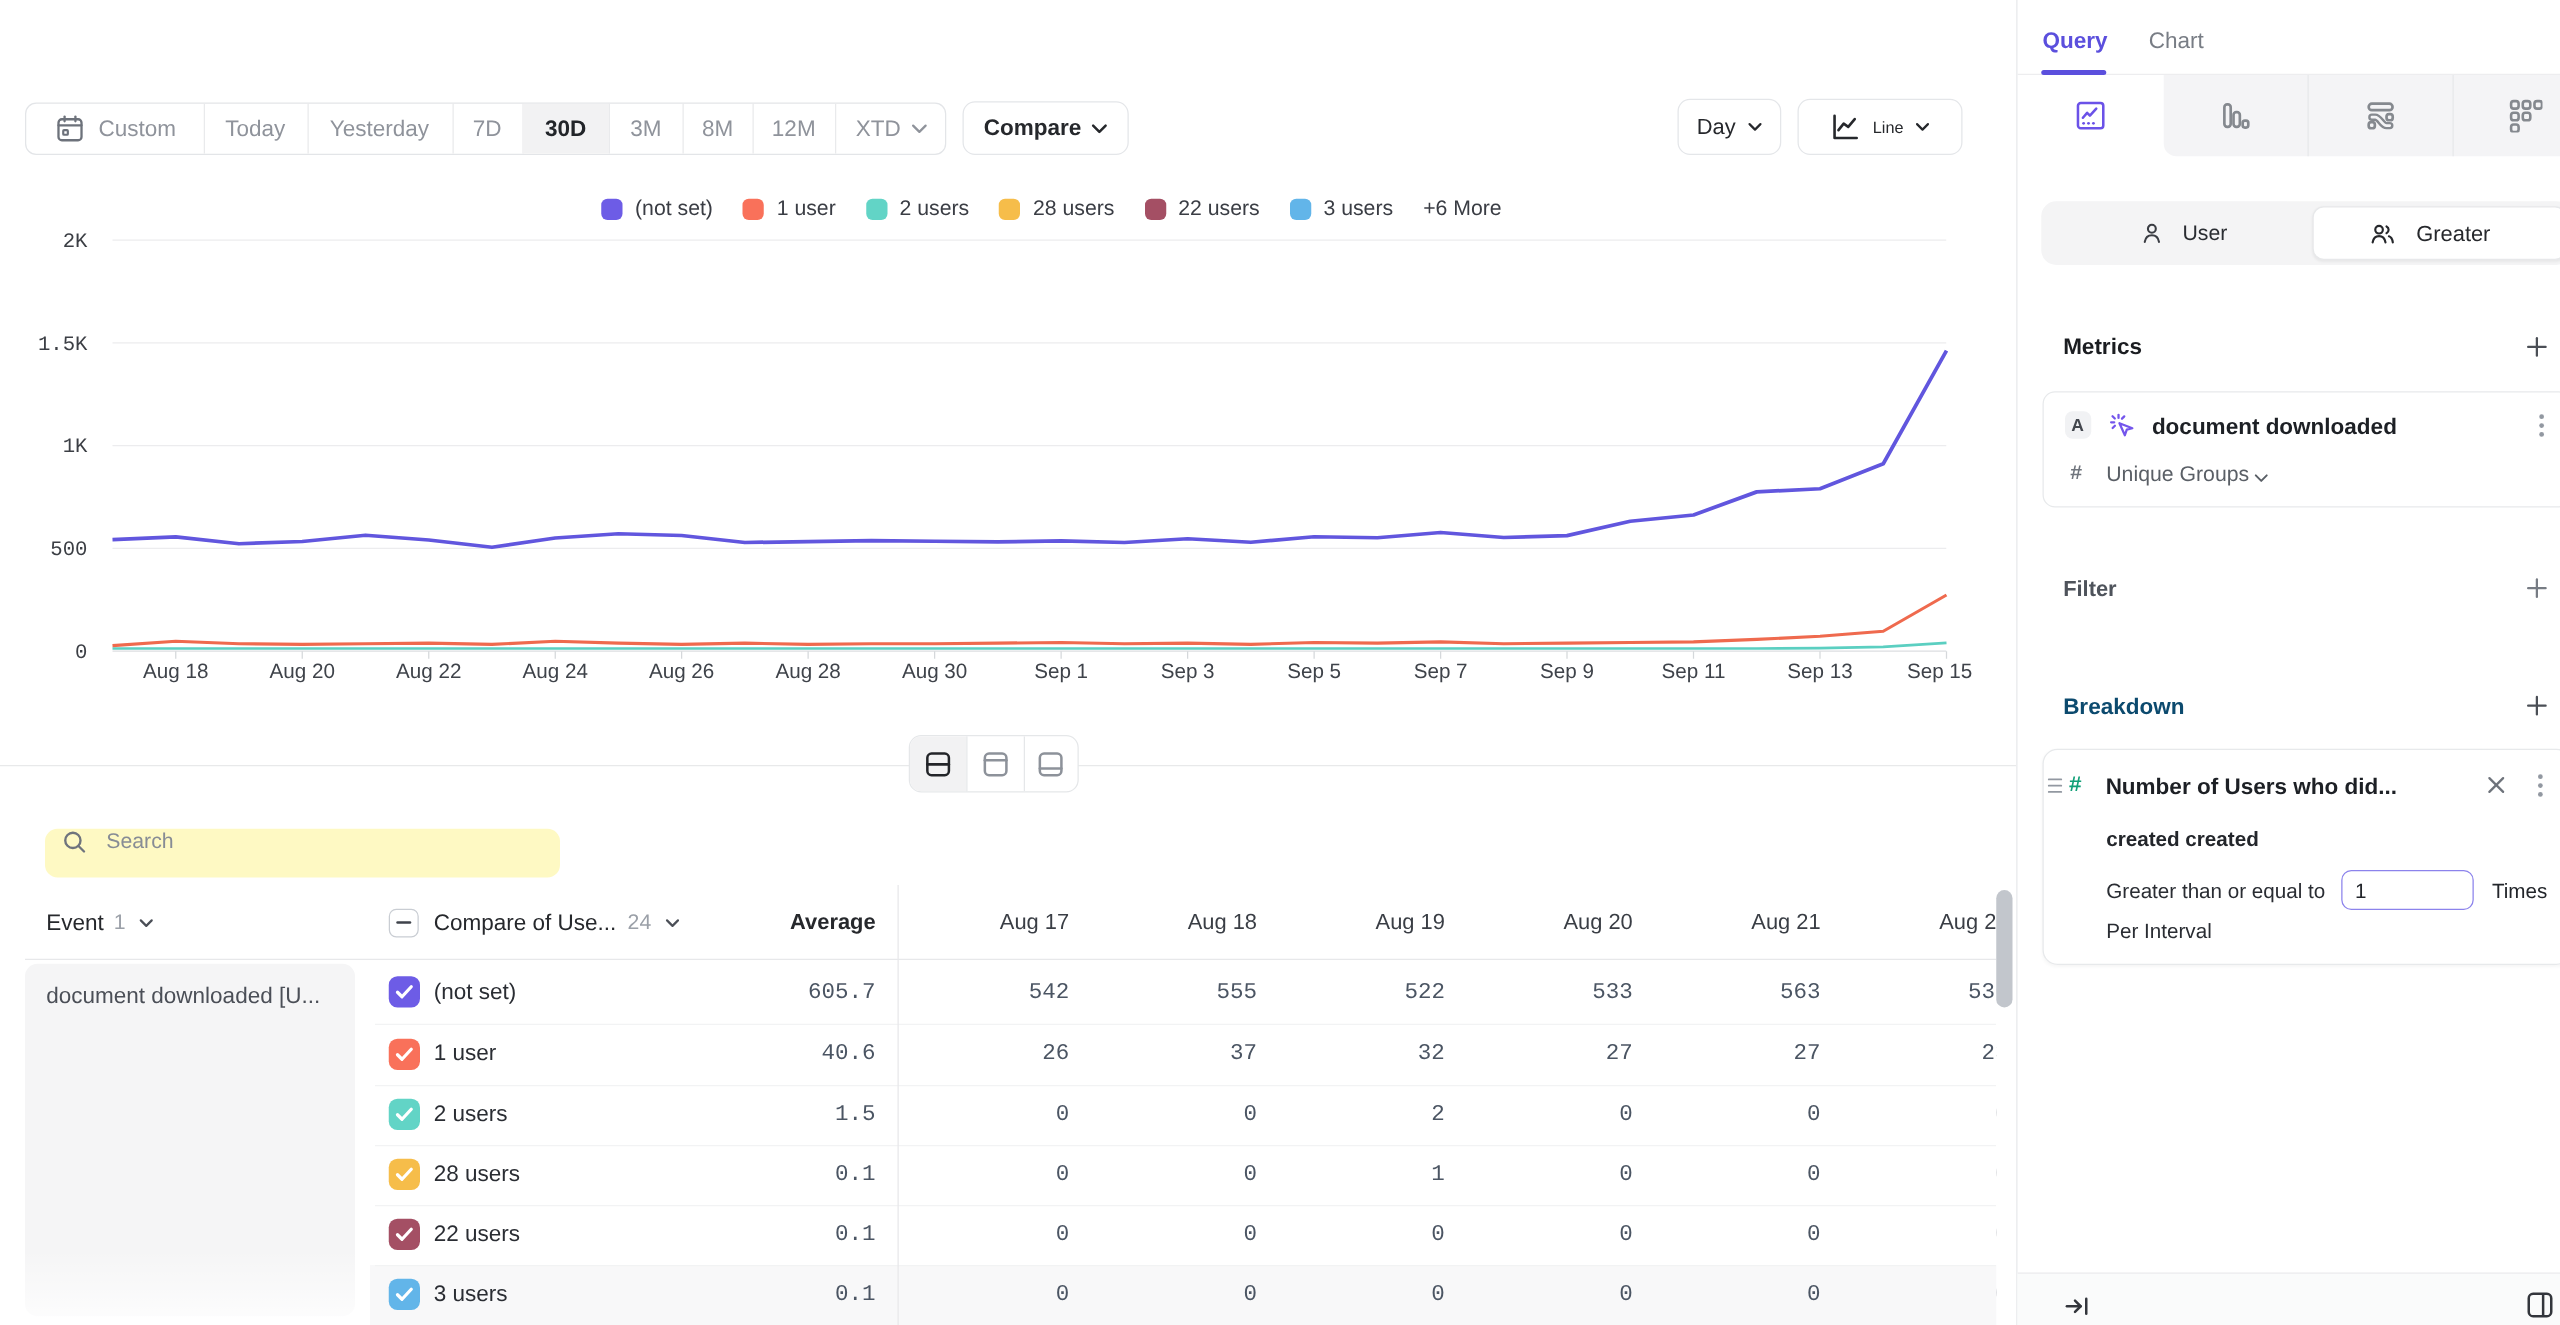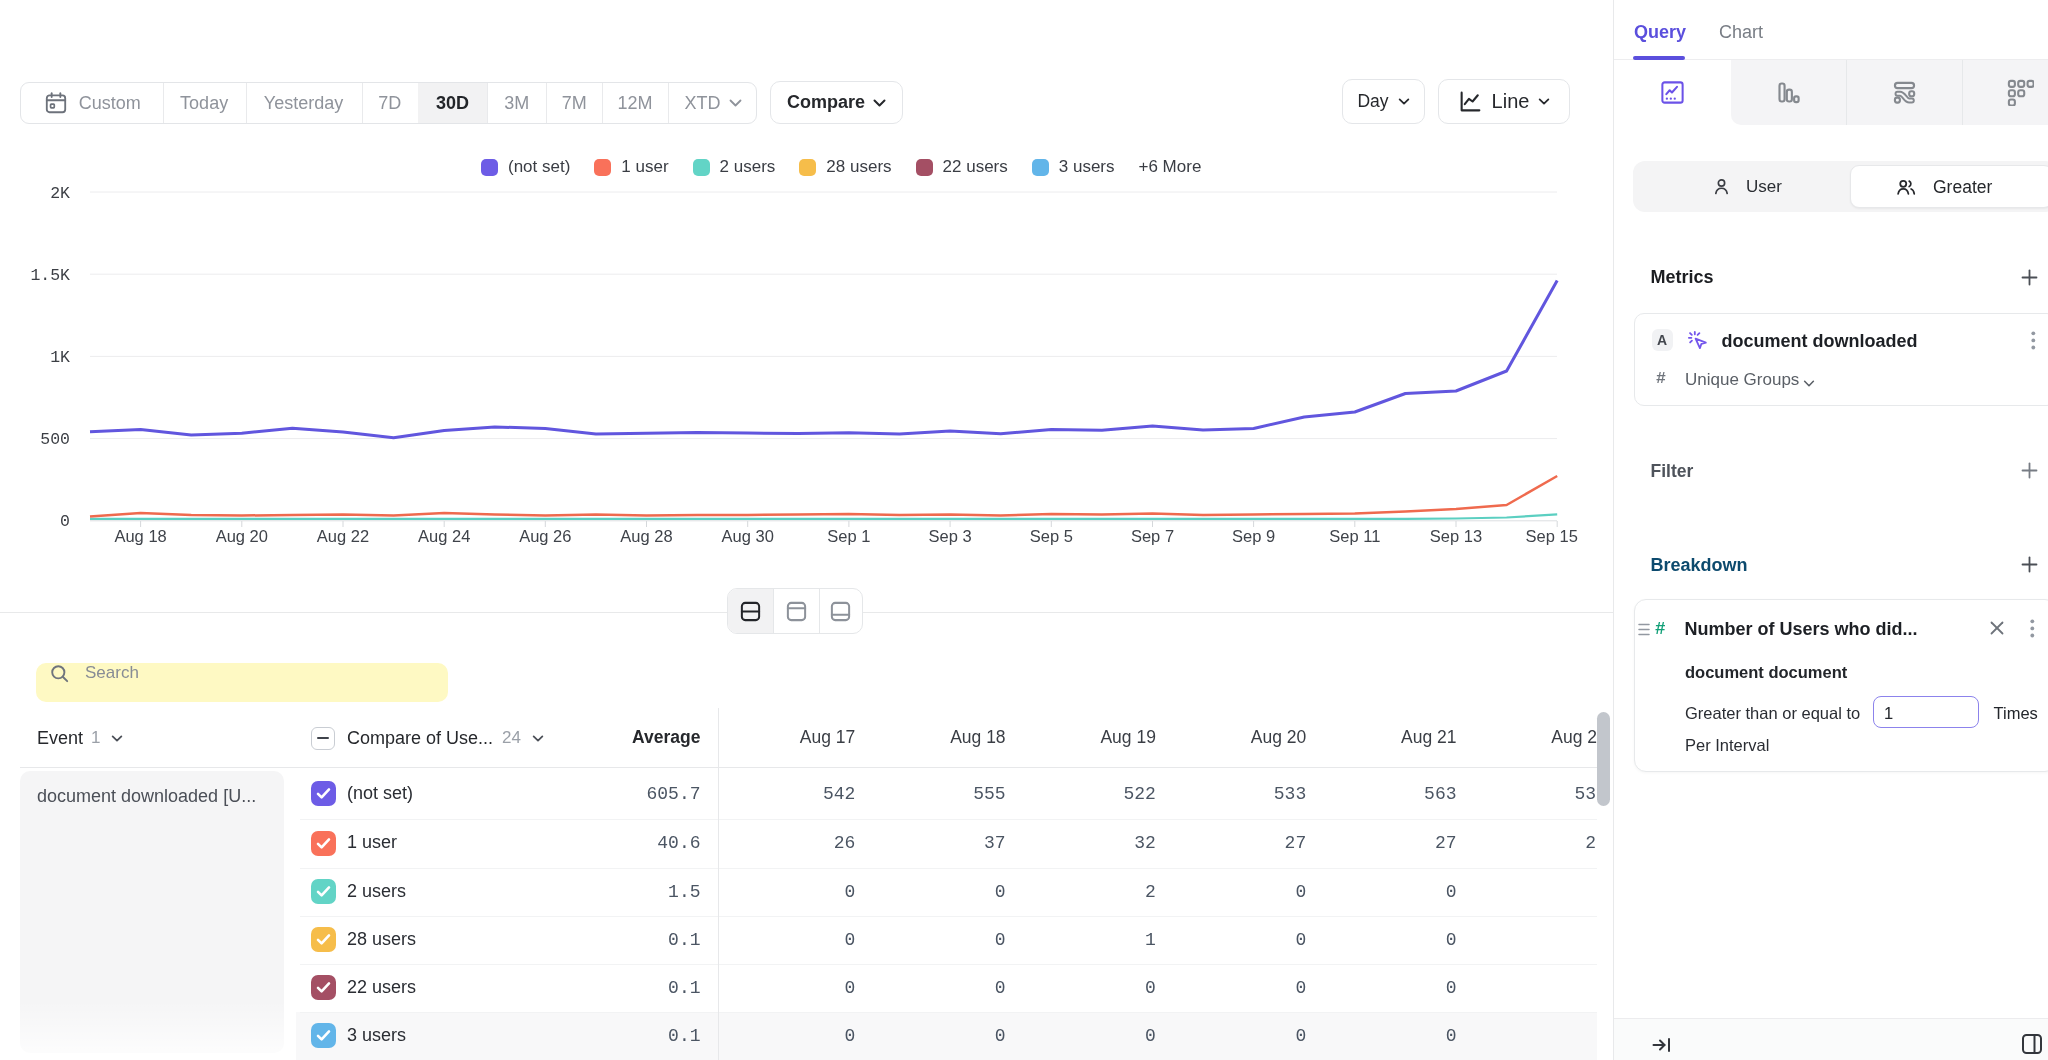--- a/index.html
+++ b/index.html
@@ -92,21 +92,21 @@
       <div class="abs" style="left:397.0px;top:0;width:1px;height:100%;background:#e9eaec;"></div>
       <div class="abs seg" style="left:397.0px;width:69.0px;background:#f2f2f3;">
         <span style="color:#222529;font-weight:700;">30D</span>
       </div>
       <div class="abs" style="left:466.0px;top:0;width:1px;height:100%;background:#e9eaec;"></div>
       <div class="abs seg" style="left:466.0px;width:59.4px;">
         <span>3M</span>
       </div>
       <div class="abs" style="left:525.4px;top:0;width:1px;height:100%;background:#e9eaec;"></div>
       <div class="abs seg" style="left:525.4px;width:55.6px;">
-        <span>7M</span>
+        <span>8M</span>
       </div>
       <div class="abs" style="left:581.0px;top:0;width:1px;height:100%;background:#e9eaec;"></div>
       <div class="abs seg" style="left:581.0px;width:66.0px;">
         <span>12M</span>
       </div>
       <div class="abs" style="left:647.0px;top:0;width:1px;height:100%;background:#e9eaec;"></div>
       <div class="abs seg" style="left:647.0px;width:90.0px;">
         <span>XTD</span>
         <span style="margin-left:8px;display:flex;">
           <svg width="13" height="8" viewBox="0 0 13 8" fill="none" stroke="#8f939b" stroke-width="1.8" stroke-linecap="round" stroke-linejoin="round">
@@ -129,21 +129,21 @@
         <svg width="12" height="7" viewBox="0 0 13 8" fill="none" stroke="#26282c" stroke-width="2" stroke-linecap="round" stroke-linejoin="round">
           <path d="M1.5 1.5 L6.5 6.5 L11.5 1.5"></path>
         </svg>
       </span>
     </div>
 <div class="abs btn" style="left:1438px;top:79px;width:132px;height:45px;">
 <svg width="25" height="25" viewBox="0 0 24 24" fill="none" stroke="#26282c" stroke-width="2" stroke-linecap="round" stroke-linejoin="round">
         <path d="M3.5 3.5v17h17"></path>
         <path d="M6.5 14.5l4-5 3.5 2.5 5-6"></path>
       </svg>
-<span style="margin-left:9px;font-size:20px;font-weight:500;color:#26282c;">Line</span>
+<span style="margin-left:9px;font-size:13px;font-weight:500;color:#26282c;">Line</span>
       <span style="margin-left:9px;display:flex;">
         <svg width="12" height="7" viewBox="0 0 13 8" fill="none" stroke="#26282c" stroke-width="2" stroke-linecap="round" stroke-linejoin="round">
           <path d="M1.5 1.5 L6.5 6.5 L11.5 1.5"></path>
         </svg>
       </span>
     </div>
 <div class="abs" style="left:481px;top:157px;display:flex;align-items:center;gap:24px;">
       <span style="display:flex;align-items:center;">
         <span style="width:17px;height:17px;border-radius:5px;background:#6d5ce6;"></span>
         <span style="margin-left:10px;font-size:17px;font-weight:500;color:#3a3d44;">(not set)</span>
@@ -410,21 +410,21 @@
     <div class="abs" style="left:70.5px;top:618.5px;font-size:18px;font-weight:600;color:#1d2025;">Number of Users who did...</div>
     <div class="abs" style="left:375px;top:620px;"><svg width="16" height="16" viewBox="0 0 16 16" stroke="#6e737b" stroke-width="1.8" stroke-linecap="round">
         <line x1="2.5" y1="2.5" x2="13.5" y2="13.5"></line>
         <line x1="13.5" y1="2.5" x2="2.5" y2="13.5"></line>
       </svg></div>
     <svg class="abs" style="left:416.0px;top:619.0px" width="5" height="19" viewBox="0 0 5 19" fill="#9298a1">
       <circle cx="2.3" cy="2.3" r="1.9"></circle>
       <circle cx="2.3" cy="9.4" r="1.9"></circle>
       <circle cx="2.3" cy="16.5" r="1.9"></circle>
     </svg>
-    <div class="abs" style="left:71px;top:662.5px;font-size:16.5px;font-weight:600;color:#23262b;">document document</div>
+    <div class="abs" style="left:71px;top:662.5px;font-size:16.5px;font-weight:600;color:#23262b;">created created</div>
     <div class="abs" style="left:71px;top:703.5px;font-size:16.5px;color:#2a2d33;">Greater than or equal to</div>
     <div class="abs" style="left:258.5px;top:695.5px;width:106px;height:32px;border:1.5px solid #8c83ec;border-radius:8px;background:#fff;"></div>
     <div class="abs" style="left:270px;top:703.5px;font-size:16.5px;color:#23262b;">1</div>
     <div class="abs" style="left:379.5px;top:703.5px;font-size:16.5px;color:#23262b;">Times</div>
     <div class="abs" style="left:71px;top:736px;font-size:16.5px;color:#2a2d33;">Per Interval</div>
     <div class="abs" style="left:0;top:1018px;width:435px;height:42px;background:#fafbfb;border-top:1px solid #ececee;"></div>
     <div class="abs" style="left:38px;top:1036px;"><svg width="20" height="18" viewBox="0 0 20 18" fill="none" stroke="#33363c" stroke-width="2" stroke-linecap="round" stroke-linejoin="round">
         <line x1="1.5" y1="9" x2="12.5" y2="9"></line>
         <path d="M8 4.5L12.5 9L8 13.5"></path>
         <line x1="17" y1="3" x2="17" y2="15"></line>

